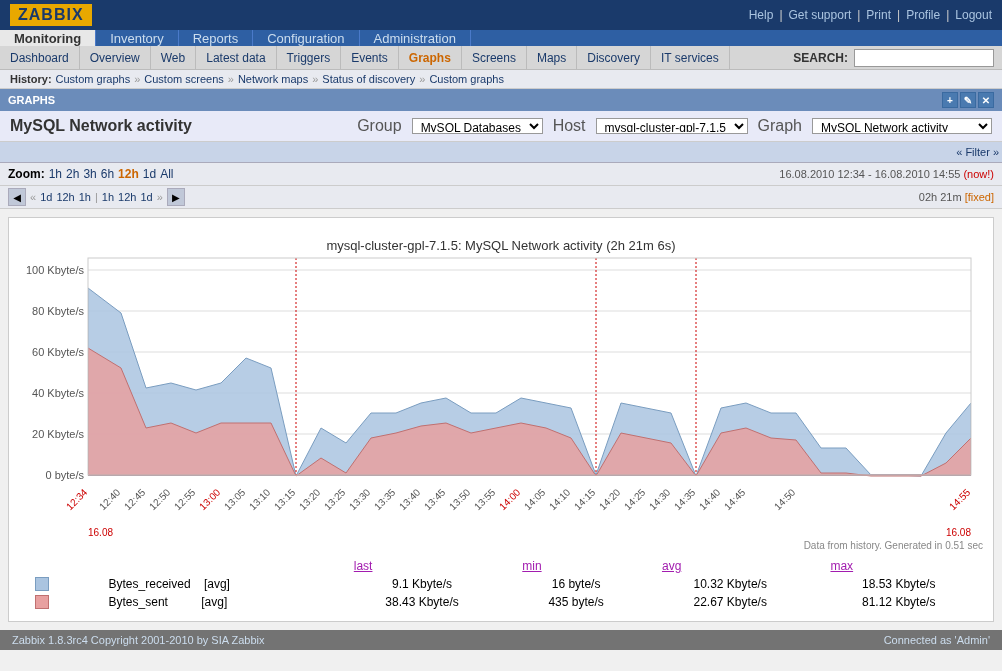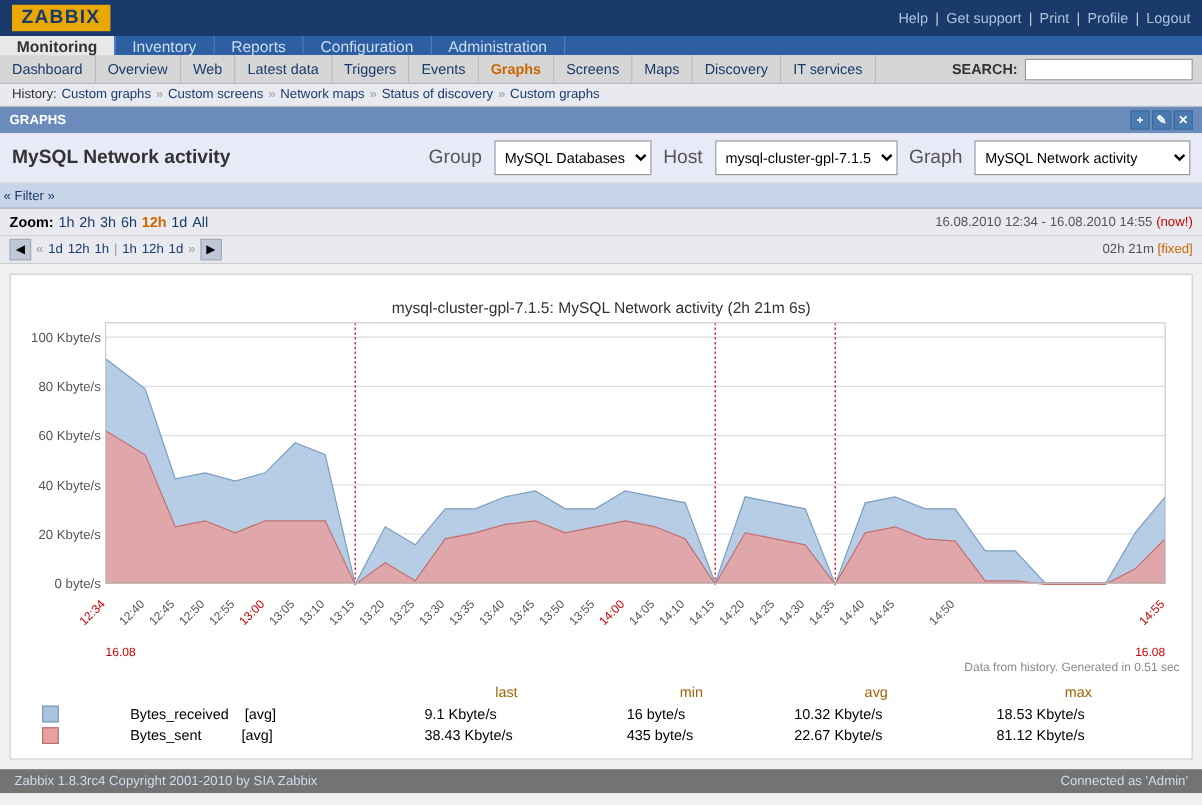--- a/index.html
+++ b/index.html
@@ -32,24 +32,24 @@
 
     
     #section-header { background: #6b8cba; color: white; font-size: 11px; font-weight: bold; padding: 3px 8px; display: flex; align-items: center; justify-content: space-between; }
     #section-icons { display: flex; gap: 2px; }
     .section-icon { width: 16px; height: 16px; background: #4a7ab0; border: 1px solid #3a6aa0; display: flex; align-items: center; justify-content: center; cursor: pointer; font-size: 10px; color: white; }
 
     
     #graph-title-bar { background: #e8eaf8; border-bottom: 1px solid #ccc; padding: 6px 10px; display: flex; align-items: center; gap: 10px; }
     #graph-title { font-size: 16px; font-weight: bold; color: #333; flex: 1; }
     .filter-label { color: #555; font-size: 16px; }
-    .filter-select { font-size: 12px; padding: 1px 4px; border: 1px solid #999; background: white; height: 29px; }
-
-    
-    #filter-bar { background: #c8d4e8; text-align: left; padding: 3px; border-bottom: 1px solid #aab; }
+    .filter-select { font-size: 12px; padding: 1px 4px; border: 1px solid #999; background: white; height: 16px; }
+
+    
+    #filter-bar { background: #c8d4e8; text-align: right; padding: 3px; border-bottom: 1px solid #aab; }
     #filter-bar a { color: #1a3a6b; font-size: 11px; text-decoration: none; }
 
     
     #zoom-bar { background: #e8eaf0; padding: 4px 8px; display: flex; align-items: center; justify-content: space-between; border-bottom: 1px solid #ccc; }
     #zoom-left { display: flex; align-items: center; gap: 4px; }
     #zoom-label { font-weight: bold; font-size: 12px; }
     #zoom-left a { color: #1a3a6b; text-decoration: none; font-size: 12px; }
     #zoom-right { color: #555; font-size: 11px; }
     #zoom-right .now { color: #cc0000; text-align: right; }
 
@@ -66,22 +66,22 @@
     
     #graph-container { margin: 8px; background: white; border: 1px solid #ccc; padding: 10px; }
 
     
     #graph-svg-wrap { position: relative; }
     .legend-color { width: 14px; height: 14px; border: 1px solid #999; }
 
     
     #legend-table { width: 100%; margin-top: 6px; border-collapse: collapse; font-size: 12px; }
     #legend-table td { padding: 2px 16px; text-align: left; }
-    #legend-table .col-header { font-weight: normal; color: #a16207; text-align: center; }
-    #legend-table .val { text-align: left; }
+    #legend-table .col-header { font-weight: normal; color: #a21caf; text-align: left; text-decoration: underline; }
+    #legend-table .val { text-align: center; }
 
     
     #footer { background: #737373; color: #cde; text-align: center; padding: 4px; font-size: 11px; display: flex; justify-content: space-between; align-items: center; padding: 4px 12px; margin-top: 4px; }
     
     .graph-note { font-size: 10px; color: #888; text-align: right; margin-top: 2px; }
   </style>
 </head>
 <body>
 
 <div id="topbar">
@@ -119,21 +119,21 @@
   <div class="sub-nav-item">Maps</div>
   <div class="sub-nav-item">Discovery</div>
   <div class="sub-nav-item">IT services</div>
   <div id="search-area">
     <span id="search-label">SEARCH:</span>
     <input id="search-input" type="text" style="">
   </div>
 </div>
 
 <div id="breadcrumb">
-  <span style="font-weight:normal;color:#333;">History:</span>
+  <span style="font-weight:bold;color:#333;">History:</span>
   <a>Custom graphs</a>
   <span>»</span>
   <a>Custom screens</a>
   <span>»</span>
   <a>Network maps</a>
   <span>»</span>
   <a>Status of discovery</a>
   <span>»</span>
   <a>Custom graphs</a>
 </div>

